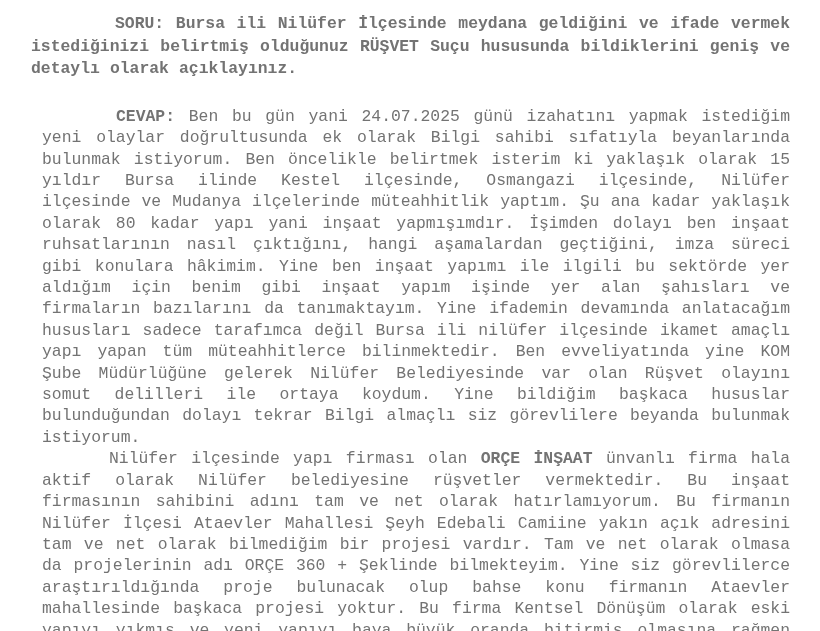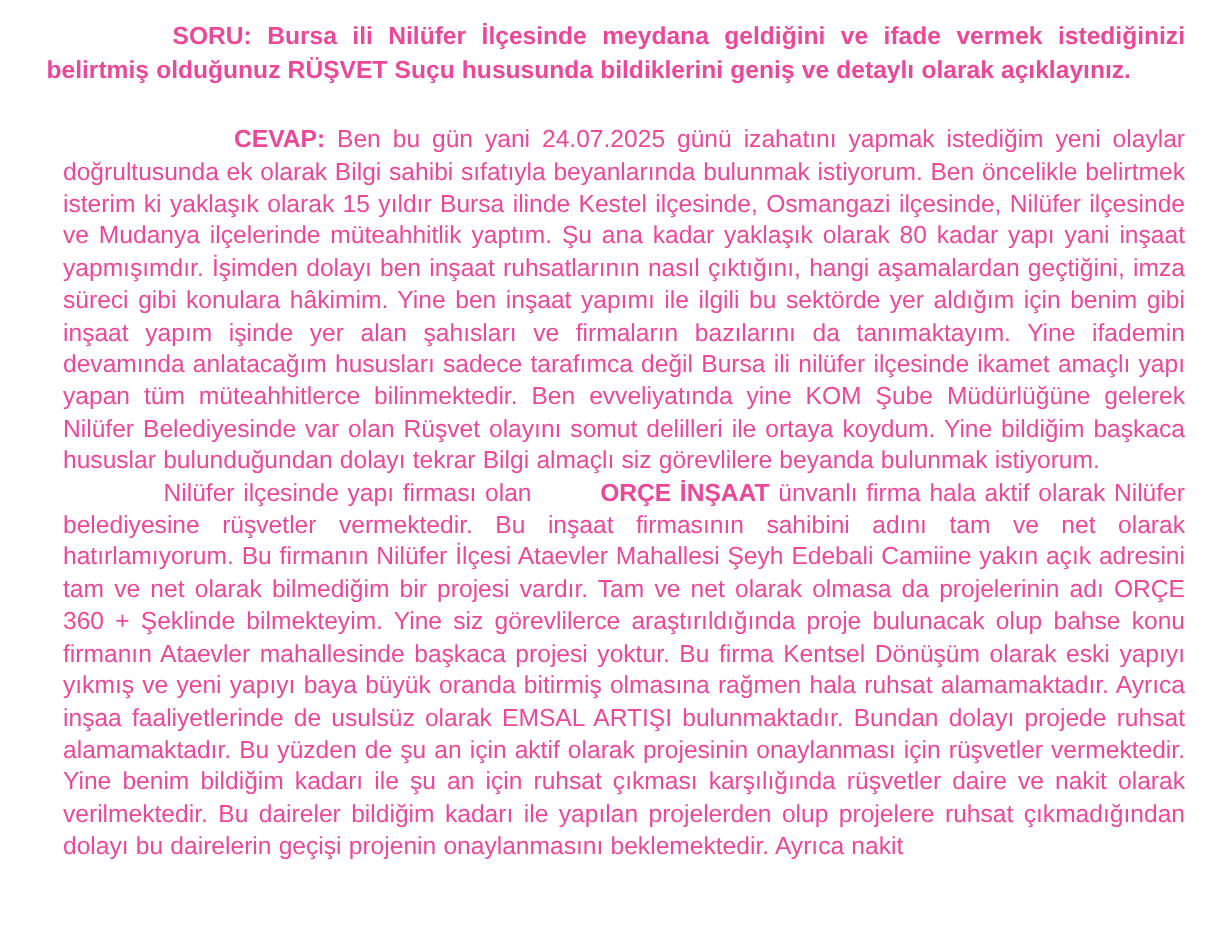--- a/index.html
+++ b/index.html
@@ -8,22 +8,22 @@
     background: #ffffff;
   }
   .page {
     position: relative;
     width: 820px;
     height: 631px;
     box-sizing: border-box;
     background: #ffffff;
     padding: 13px 30px 0 42px;
     overflow: hidden;
-    font-family: Liberation Sans, sans-serif;
-    color: #ec4899;
+    font-family: Liberation Mono, monospace;
+    color: #737373;
     -webkit-font-smoothing: antialiased;
   }
   .para {
     margin: 0;
     text-align: justify;
     font-size: 16.4px;
     line-height: 21.4px;
     word-spacing: 0.015em;
   }
   .question-para {
@@ -34,21 +34,20 @@
     margin-bottom: 25px;
   }
   .answer-para {
     text-indent: 74px;
   }
   .firm-para {
     text-indent: 67px;
   }
   .bold-run {
     font-weight: bold;
-    margin-left: 40px;
   }
 </style>
 </head>
 <body>
 
 <div class="page">
 
   <p class="para question-para"><span>SORU:</span><span> Bursa ili Nilüfer İlçesinde meydana geldiğini ve ifade vermek istediğinizi belirtmiş olduğunuz RÜŞVET Suçu hususunda bildiklerini geniş ve detaylı olarak açıklayınız.</span></p>
 
   <p class="para answer-para"><span class="bold-run">CEVAP:</span><span> Ben bu gün yani 24.07.2025 günü izahatını yapmak istediğim yeni olaylar doğrultusunda ek olarak Bilgi sahibi sıfatıyla beyanlarında bulunmak istiyorum. Ben öncelikle belirtmek isterim ki yaklaşık olarak 15 yıldır Bursa ilinde Kestel ilçesinde, Osmangazi ilçesinde, Nilüfer ilçesinde ve Mudanya ilçelerinde müteahhitlik yaptım. Şu ana kadar yaklaşık olarak 80 kadar yapı yani inşaat yapmışımdır. İşimden dolayı ben inşaat ruhsatlarının nasıl çıktığını, hangi aşamalardan geçtiğini, imza süreci gibi konulara hâkimim. Yine ben inşaat yapımı ile ilgili bu sektörde yer aldığım için benim gibi inşaat yapım işinde yer alan şahısları ve firmaların bazılarını da tanımaktayım. Yine ifademin devamında anlatacağım hususları sadece tarafımca değil Bursa ili nilüfer ilçesinde ikamet amaçlı yapı yapan tüm müteahhitlerce bilinmektedir. Ben evveliyatında yine KOM Şube Müdürlüğüne gelerek Nilüfer Belediyesinde var olan Rüşvet olayını somut delilleri ile ortaya koydum. Yine bildiğim başkaca hususlar bulunduğundan dolayı tekrar Bilgi almaçlı siz görevlilere beyanda bulunmak istiyorum.</span></p>

